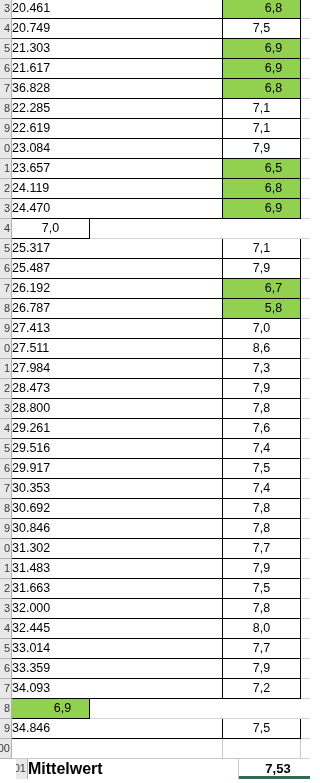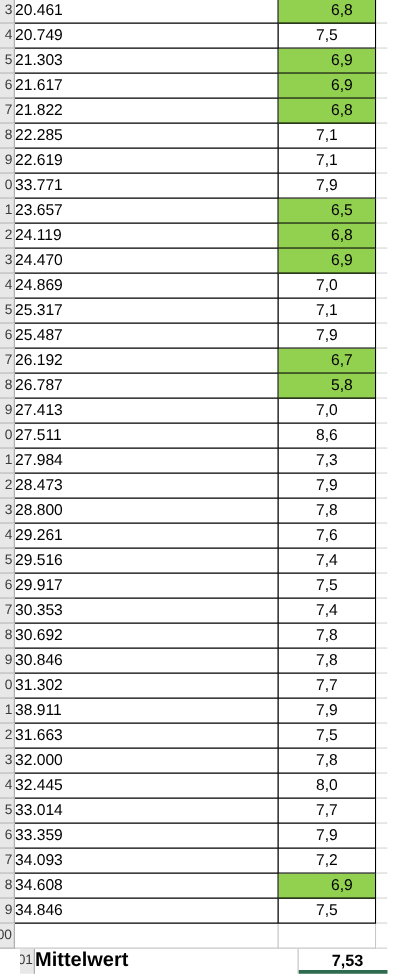--- a/index.html
+++ b/index.html
@@ -146,39 +146,39 @@
         <div class="c-pad"></div>
       </div>
       <div class="row">
         <div class="gutter">6</div>
         <div class="c-val">21.617</div>
         <div class="c-score hl">6,9</div>
         <div class="c-pad"></div>
       </div>
       <div class="row">
         <div class="gutter">7</div>
-        <div class="c-val">21.822</div>
+        <div class="c-val">36.828</div>
         <div class="c-score hl">6,8</div>
         <div class="c-pad"></div>
       </div>
       <div class="row">
         <div class="gutter">8</div>
         <div class="c-val">22.285</div>
         <div class="c-score">7,1</div>
         <div class="c-pad"></div>
       </div>
       <div class="row">
         <div class="gutter">9</div>
         <div class="c-val">22.619</div>
         <div class="c-score">7,1</div>
         <div class="c-pad"></div>
       </div>
       <div class="row">
         <div class="gutter">0</div>
-        <div class="c-val">33.771</div>
+        <div class="c-val">23.084</div>
         <div class="c-score">7,9</div>
         <div class="c-pad"></div>
       </div>
       <div class="row">
         <div class="gutter">1</div>
         <div class="c-val">23.657</div>
         <div class="c-score hl">6,5</div>
         <div class="c-pad"></div>
       </div>
       <div class="row">
@@ -188,21 +188,20 @@
         <div class="c-pad"></div>
       </div>
       <div class="row">
         <div class="gutter">3</div>
         <div class="c-val">24.470</div>
         <div class="c-score hl">6,9</div>
         <div class="c-pad"></div>
       </div>
       <div class="row">
         <div class="gutter">4</div>
-        <div class="c-val">24.869</div>
         <div class="c-score">7,0</div>
         <div class="c-pad"></div>
       </div>
       <div class="row">
         <div class="gutter">5</div>
         <div class="c-val">25.317</div>
         <div class="c-score">7,1</div>
         <div class="c-pad"></div>
       </div>
       <div class="row">
@@ -290,21 +289,21 @@
         <div class="c-pad"></div>
       </div>
       <div class="row">
         <div class="gutter">0</div>
         <div class="c-val">31.302</div>
         <div class="c-score">7,7</div>
         <div class="c-pad"></div>
       </div>
       <div class="row">
         <div class="gutter">1</div>
-        <div class="c-val">38.911</div>
+        <div class="c-val">31.483</div>
         <div class="c-score">7,9</div>
         <div class="c-pad"></div>
       </div>
       <div class="row">
         <div class="gutter">2</div>
         <div class="c-val">31.663</div>
         <div class="c-score">7,5</div>
         <div class="c-pad"></div>
       </div>
       <div class="row">
@@ -332,21 +331,20 @@
         <div class="c-pad"></div>
       </div>
       <div class="row">
         <div class="gutter">7</div>
         <div class="c-val">34.093</div>
         <div class="c-score">7,2</div>
         <div class="c-pad"></div>
       </div>
       <div class="row">
         <div class="gutter">8</div>
-        <div class="c-val">34.608</div>
         <div class="c-score hl">6,9</div>
         <div class="c-pad"></div>
       </div>
       <div class="row">
         <div class="gutter">9</div>
         <div class="c-val">34.846</div>
         <div class="c-score">7,5</div>
         <div class="c-pad"></div>
       </div>
       <div class="row row-blank">

